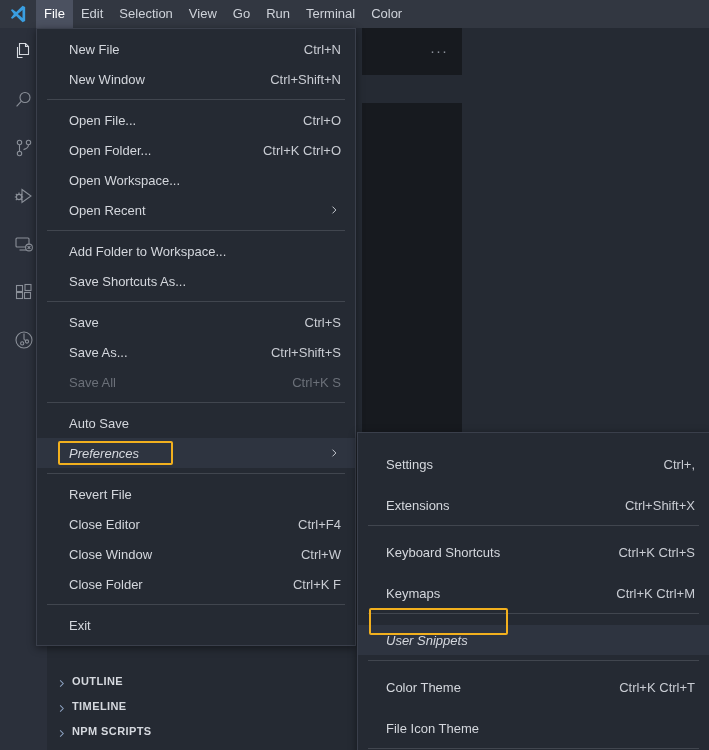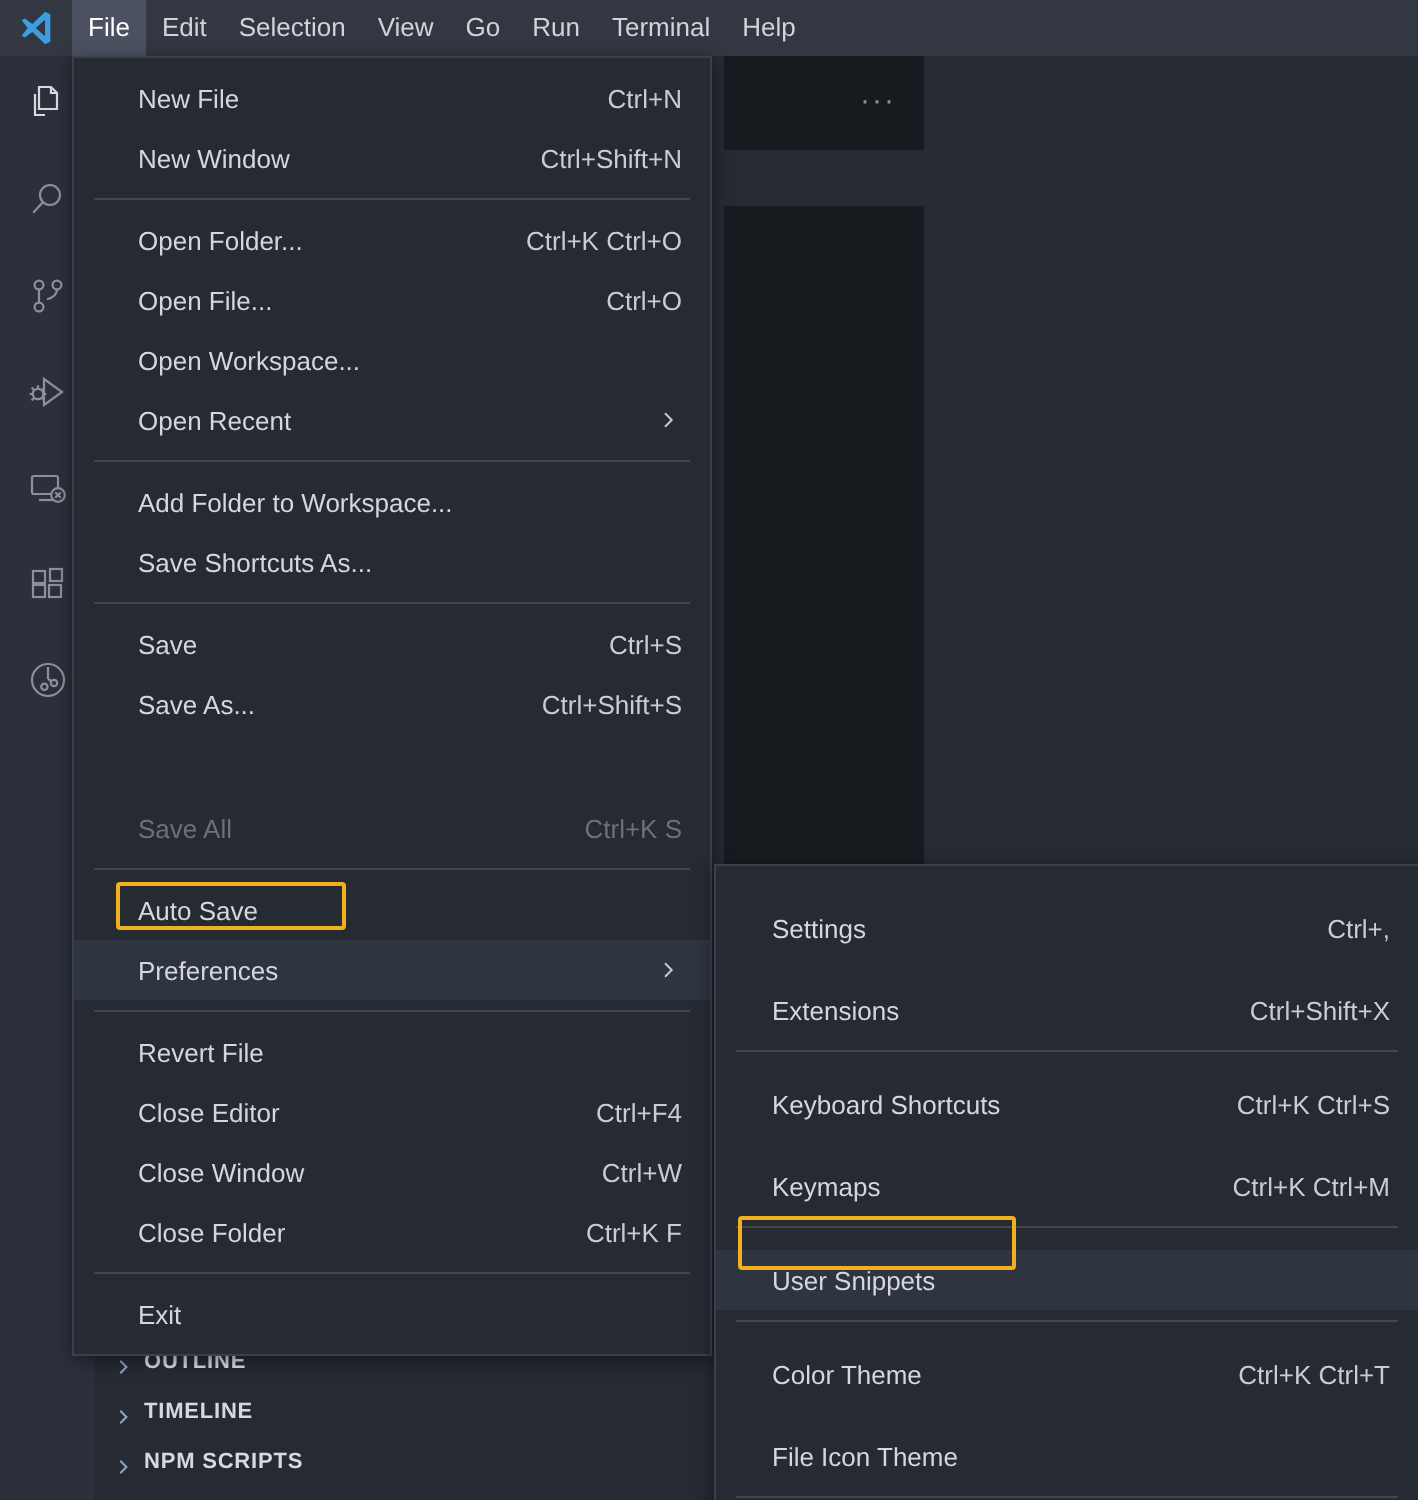--- a/index.html
+++ b/index.html
@@ -151,22 +151,23 @@
     align-items: center;
     padding: 0 14px 0 32px;
     font-size: 13px;
     color: #d4d7dd;
     white-space: nowrap;
     cursor: default;
     box-sizing: border-box;
   }
   .menu-row.selected {
     background: #2e3440;
-  }
-  .menu-row.disabled { color: #6b7079; margin-top: 32px; }
+    font-style: italic;
+  }
+  .menu-row.disabled { color: #6b7079; }
   .menu-label { flex: 0 0 auto; }
   .menu-key {
     margin-left: auto;
     font-size: 13px;
     color: #c9ccd3;
     padding-left: 26px;
   }
   .menu-row.disabled .menu-key { color: #6b7079; }
   .submenu-arrow {
     margin-left: auto;
@@ -214,21 +215,21 @@
       </svg>
     </div>
     <div class="menubar">
       <div class="menubar-item active">File</div>
       <div class="menubar-item">Edit</div>
       <div class="menubar-item">Selection</div>
       <div class="menubar-item">View</div>
       <div class="menubar-item">Go</div>
       <div class="menubar-item">Run</div>
       <div class="menubar-item">Terminal</div>
-      <div class="menubar-item">Help</div>
+      <div class="menubar-item">Color</div>
     </div>
   </div>
 
   <div class="activitybar">
     <div class="act-item">
       <span>
         <svg width="24" height="24" viewBox="0 0 24 24" fill="none" stroke="#d7dae0" stroke-width="1.1">
           <path d="M13.5 3.5H7.5v11h9V6.5l-3-3z"></path>
           <path d="M13.5 3.5v3h3"></path>
           <path d="M10.5 17.5h-5V7"></path>
@@ -336,26 +337,26 @@
       <div class="menu-row">
         <span class="menu-label">New File</span>
         <span class="menu-key">Ctrl+N</span>
       </div>
       <div class="menu-row">
         <span class="menu-label">New Window</span>
         <span class="menu-key">Ctrl+Shift+N</span>
       </div>
       <div class="menu-sep"></div>
       <div class="menu-row">
+        <span class="menu-label">Open File...</span>
+        <span class="menu-key">Ctrl+O</span>
+      </div>
+      <div class="menu-row">
         <span class="menu-label">Open Folder...</span>
         <span class="menu-key">Ctrl+K Ctrl+O</span>
-      </div>
-      <div class="menu-row">
-        <span class="menu-label">Open File...</span>
-        <span class="menu-key">Ctrl+O</span>
       </div>
       <div class="menu-row">
         <span class="menu-label">Open Workspace...</span>
       </div>
       <div class="menu-row">
         <span class="menu-label">Open Recent</span>
         <span class="submenu-arrow">
           <svg width="12" height="12" viewBox="0 0 16 16" fill="none" stroke="#c9ccd3" stroke-width="1.3">
             <path d="M6 3.5 10.5 8 6 12.5"></path>
           </svg>

